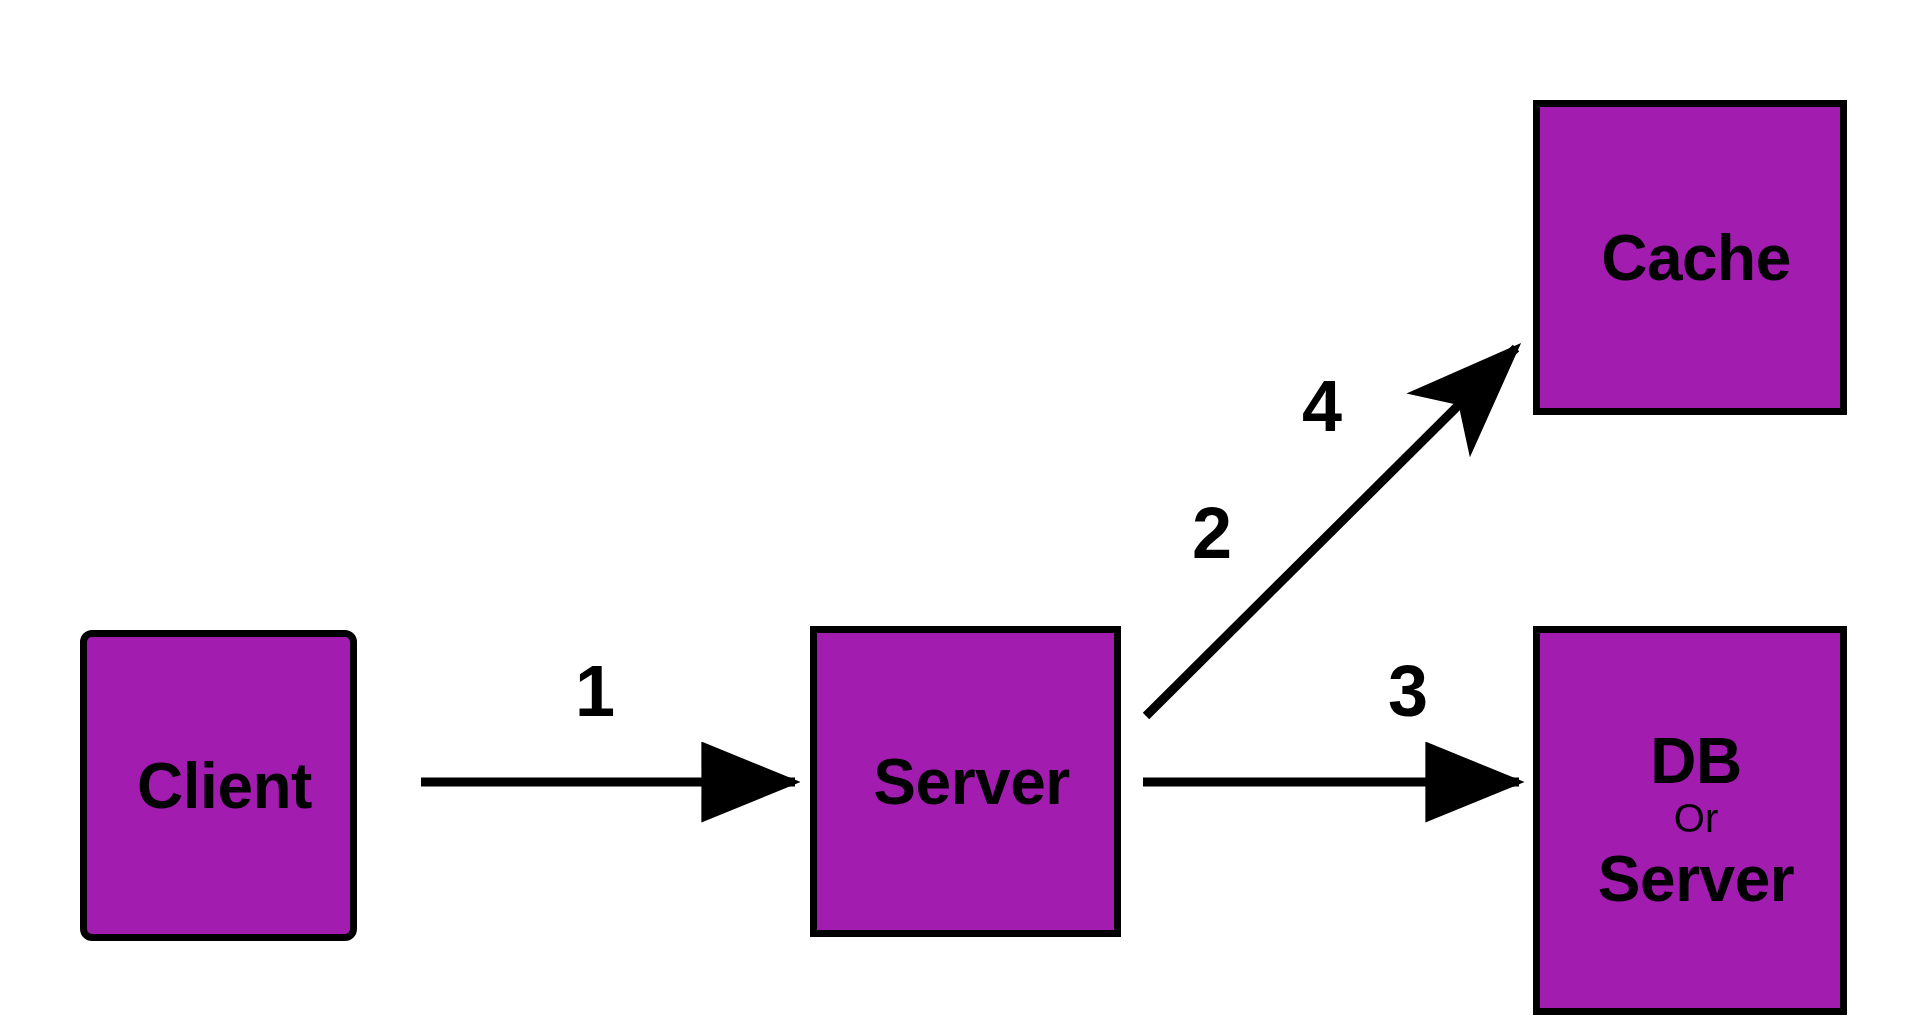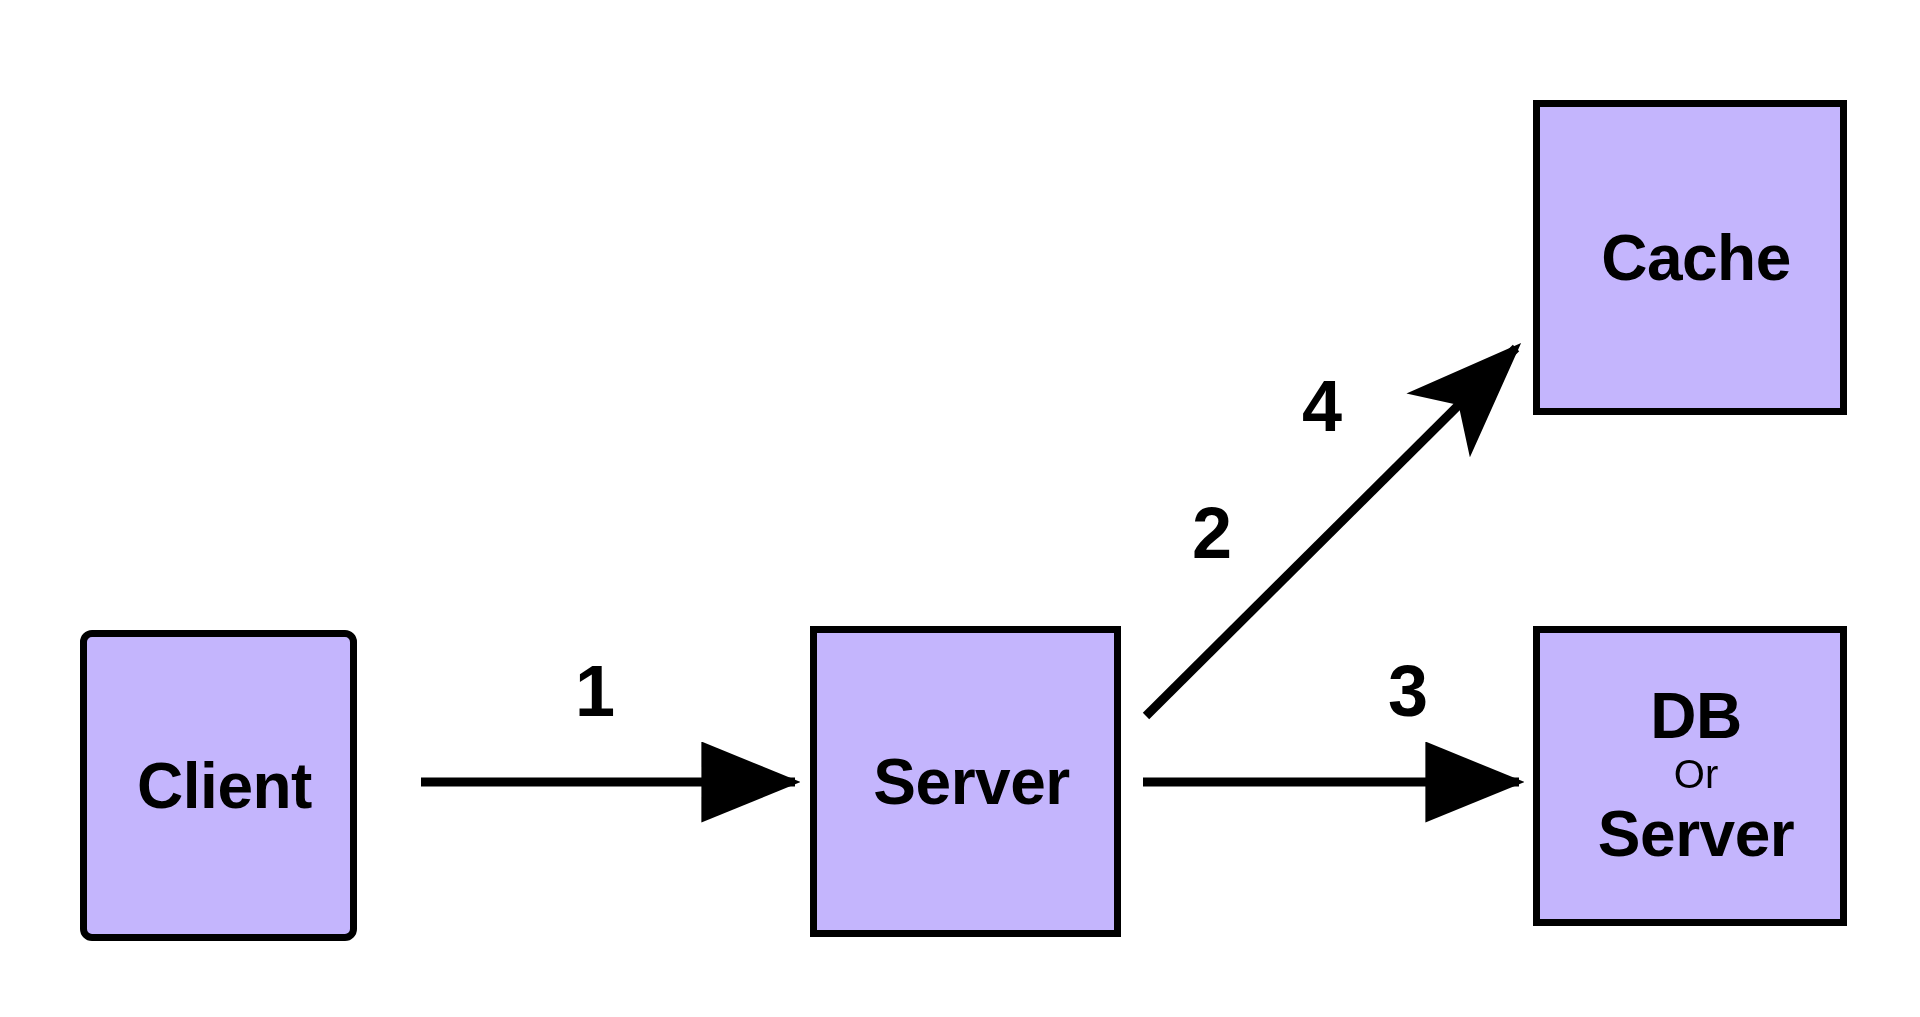--- a/index.html
+++ b/index.html
@@ -20,21 +20,21 @@
     width: 1920px;
     height: 1017px;
     background: #ffffff;
   }
 
   
   .node {
     position: absolute;
     box-sizing: border-box;
     border: 7px solid #000000;
-    background: #c4b5fd;
+    background: #a21caf;
     display: flex;
     flex-direction: column;
     align-items: center;
     justify-content: center;
     text-align: right;
     line-height: 1.0;
     padding-left: 12px;
   }
   .node-label {
     font-size: 64px;
@@ -45,21 +45,21 @@
   .node-label.small {
     font-size: 40px;
     font-weight: normal;
     letter-spacing: 0px;
     margin: 4px 0 8px 0;
   }
 
   #node-client  { left: 80px;   top: 630px; width: 277px; height: 311px; border-radius: 12px; }
   #node-server  { left: 810px;  top: 626px; width: 311px; height: 311px; }
   #node-cache   { left: 1533px; top: 100px; width: 314px; height: 315px; }
-  #node-db      { left: 1533px; top: 626px; width: 314px; height: 300px; }
+  #node-db      { left: 1533px; top: 626px; width: 314px; height: 389px; }
 
   #node-db .stack {
     display: flex;
     flex-direction: column;
     align-items: center;
     justify-content: center;
   }
   #node-db .node-label { line-height: 1.02; }
 
   

